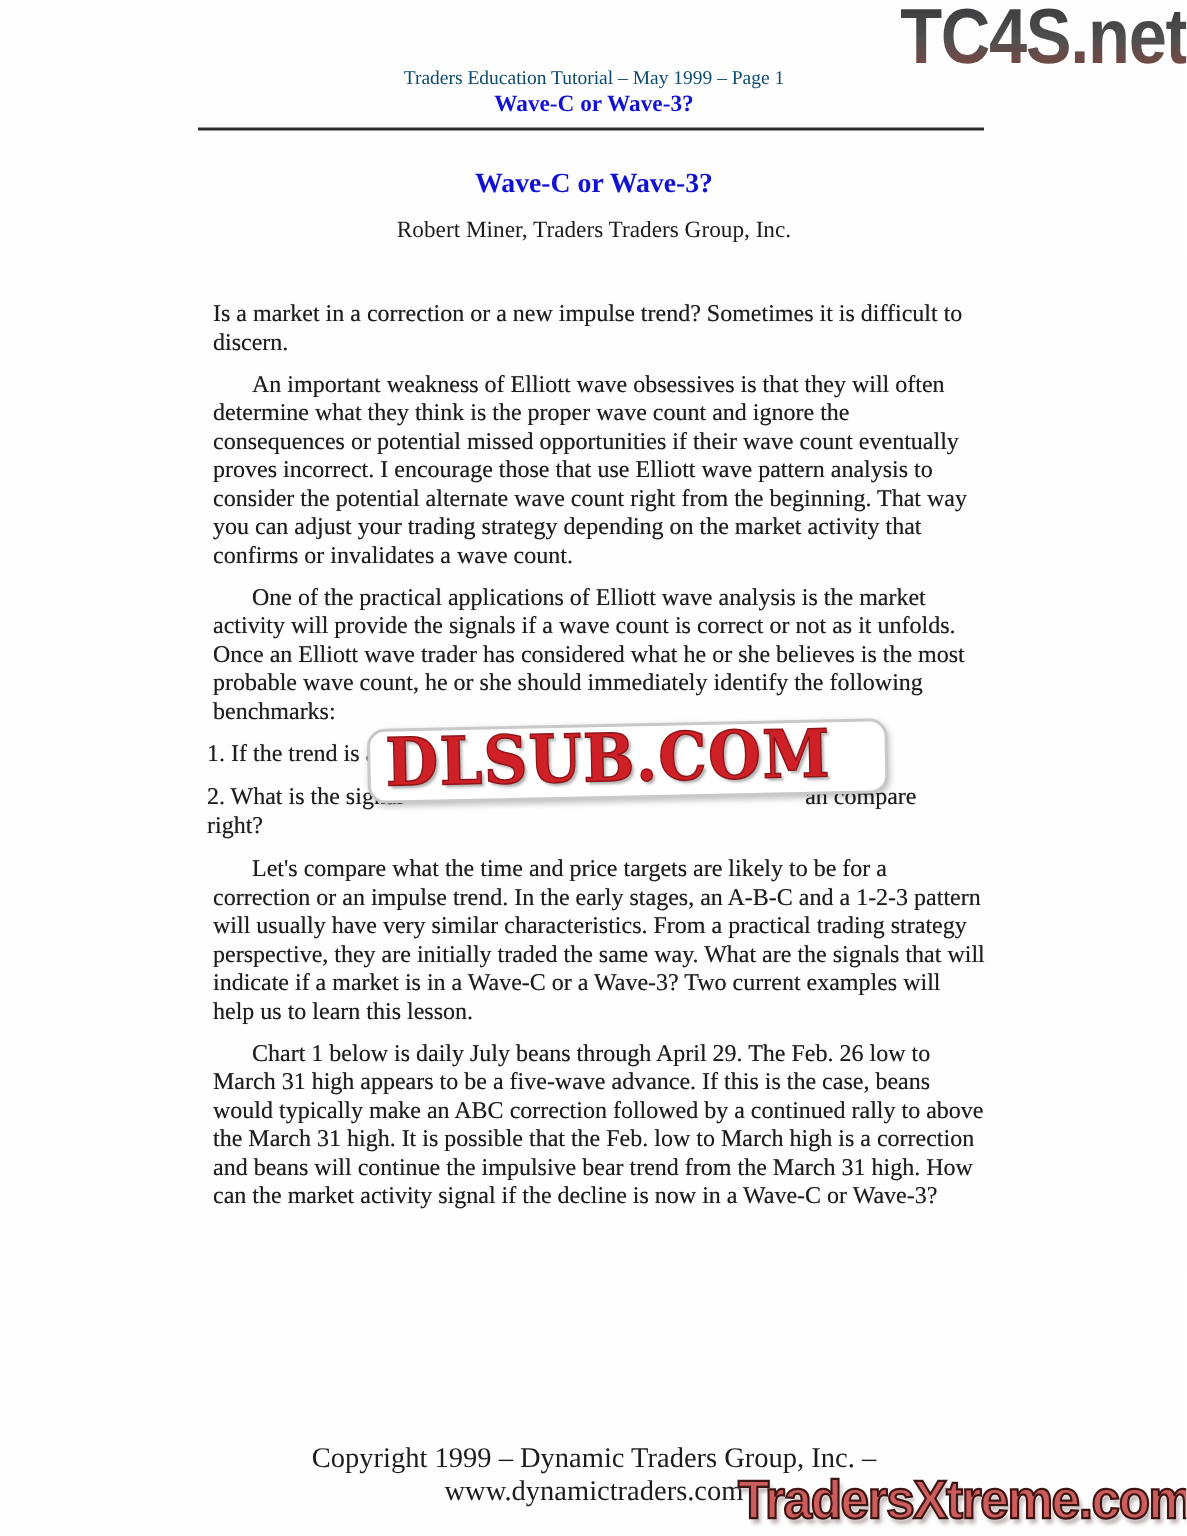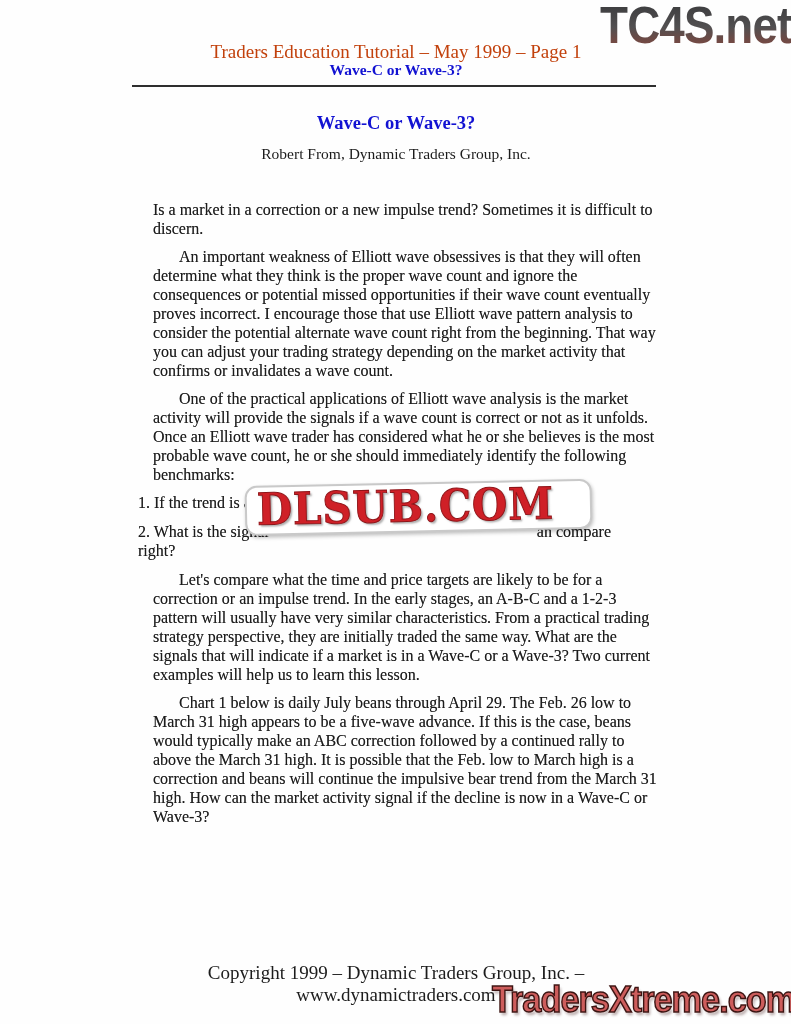--- a/index.html
+++ b/index.html
@@ -18,33 +18,33 @@
   }
   @supports ((-webkit-background-clip:text) or (background-clip:text)){
     .tc4s{
       background:linear-gradient(180deg,#3f3f41 10%,#525051 55%,#6e4a45 82%,#7c4a44 100%);
       -webkit-background-clip:text;background-clip:text;color:transparent;
     }
   }
 
   
   .hdr{position:absolute;top:44px;left:136px;width:520px;text-align:center;}
-  .hdr-l1{font-size:19px;line-height:16px;color:#c2410c;}
+  .hdr-l1{font-size:13px;line-height:16px;color:#0c4a6e;}
   .hdr-l2{font-size:15.5px;line-height:19px;font-weight:bold;color:#1212d2;}
   .rule{position:absolute;top:85px;left:132px;width:524px;height:2px;background:#2e2e2e;}
 
   
   .doc-title{position:absolute;top:113px;left:136px;width:520px;text-align:center;
     font-size:18.5px;font-weight:bold;color:#1212d2;}
   .byline{position:absolute;top:145px;left:136px;width:520px;text-align:center;font-size:15.5px;}
 
   
   .body{position:absolute;top:200px;left:138px;width:520px;
     font-size:16px;line-height:19px;text-shadow:0 0 0.5px rgba(30,30,30,0.55);}
-  .para{margin:0 0 9px 15px;}
+  .para{margin:0 0 9px 4px;}
   .indent{text-indent:26px;}
   .list-line{margin:0 0 10px 0;}
   .wm-gap{display:inline-block;width:268px;}
 
   
   .watermark{
     position:absolute;left:245px;top:486px;
     transform:rotate(-1.2deg);transform-origin:left center;
     background:#ffffff;border:2px solid #c9c9c9;border-radius:12px;
     padding:2px 10px 4px 10px;box-shadow:1px 2px 4px rgba(0,0,0,0.25);
@@ -78,21 +78,21 @@
 
   <div class="tc4s">TC4S.net</div>
 
   <div class="hdr">
     <div class="hdr-l1">Traders Education Tutorial – May 1999 – Page 1</div>
     <div class="hdr-l2">Wave-C or Wave-3?</div>
   </div>
   <div class="rule"></div>
 
   <div class="doc-title">Wave-C or Wave-3?</div>
-  <div class="byline">Robert From, Dynamic Traders Group, Inc.</div>
+  <div class="byline">Robert Miner, Traders Traders Group, Inc.</div>
 
   <div class="body">
     <p class="para">Is a market in a correction or a new impulse trend? Sometimes it is difficult to discern.</p>
     <p class="para indent">An important weakness of Elliott wave obsessives is that they will often determine what they think is the proper wave count and ignore the consequences or potential missed opportunities if their wave count eventually proves incorrect. I encourage those that use Elliott wave pattern analysis to consider the potential alternate wave count right from the beginning. That way you can adjust your trading strategy depending on the market activity that confirms or invalidates a wave count.</p>
     <p class="para indent">One of the practical applications of Elliott wave analysis is the market activity will provide the signals if a wave count is correct or not as it unfolds. Once an Elliott wave trader has considered what he or she believes is the most probable wave count, he or she should immediately identify the following benchmarks:</p>
 
     <div class="list-line">1. If the trend is a correction, what is the typical price objective?</div>
     <div class="list-line"><span>2. What is the signal</span><span class="wm-gap"></span><span>an compare</span><br>
       <span>right?</span>
     </div>

